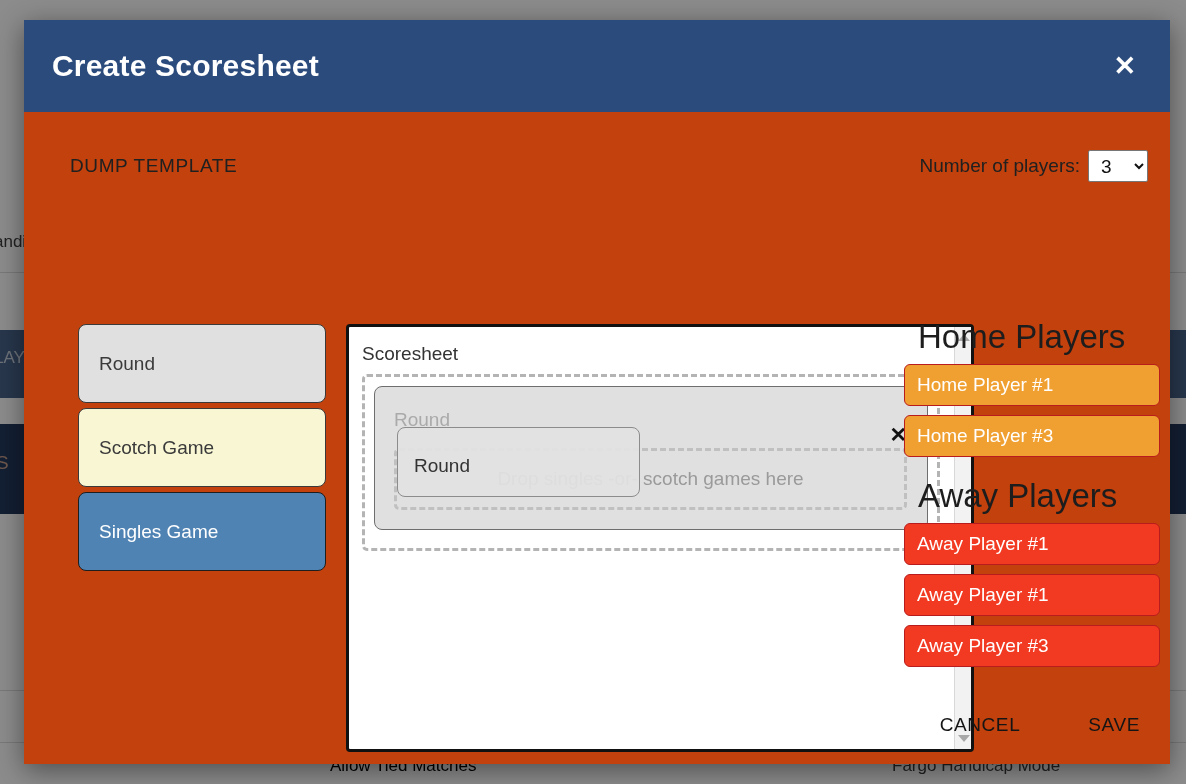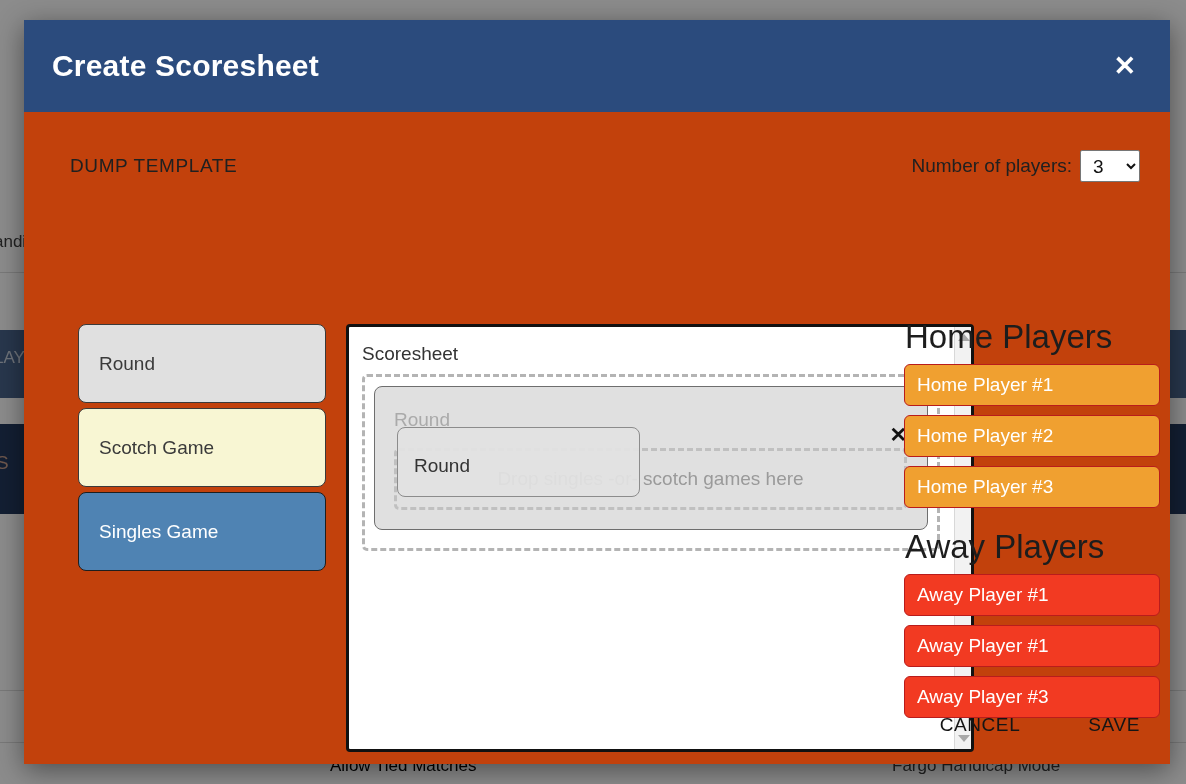--- a/index.html
+++ b/index.html
@@ -84,21 +84,21 @@
 
   .modal-body {
     flex: 1 1 auto;
     position: relative;
     padding: 0;
   }
 
   
   .toprow {
     position: absolute;
-    left: 0; top: 28px; right: 8px;
+    left: 0; top: 28px; right: 0;
     height: 52px;
     display: flex;
     align-items: center;
     justify-content: space-between;
     padding: 0 22px 0 46px;
   }
   .dump-template {
     font-size: 19px;
     color: #202020;
     letter-spacing: 0.6px;
@@ -257,21 +257,21 @@
 
   
   .players-col {
     position: absolute;
     left: 880px; top: 106px;
     width: 256px;
   }
   .players-heading {
     font-size: 33px;
     color: #1d1d1d;
-    margin: 0 0 8px 1px;
+    margin: 0 0 8px 14px;
     font-weight: normal;
     line-height: 1.15;
   }
   .players-heading.away { margin-top: 20px; }
   .player-btn {
     display: block;
     width: 100%;
     height: 42px;
     border-radius: 6px;
     border: 1px solid #b91c1c;
@@ -379,21 +379,20 @@
 
           <div class="sheet-scroll">
             <div class="sb-arrow sb-up"></div>
             <div class="sb-arrow sb-down"></div>
           </div>
         </div>
 
         <div class="players-col">
           <h2 class="players-heading">Home Players</h2>
           <button class="player-btn home-btn">Home Player #1</button>
-          <button class="player-btn home-btn">Home Player #2</button>
           <button class="player-btn home-btn">Home Player #3</button>
 
           <h2 class="players-heading away">Away Players</h2>
           <button class="player-btn away-btn">Away Player #1</button>
           <button class="player-btn away-btn">Away Player #1</button>
           <button class="player-btn away-btn">Away Player #3</button>
         </div>
 
       </div>
 

